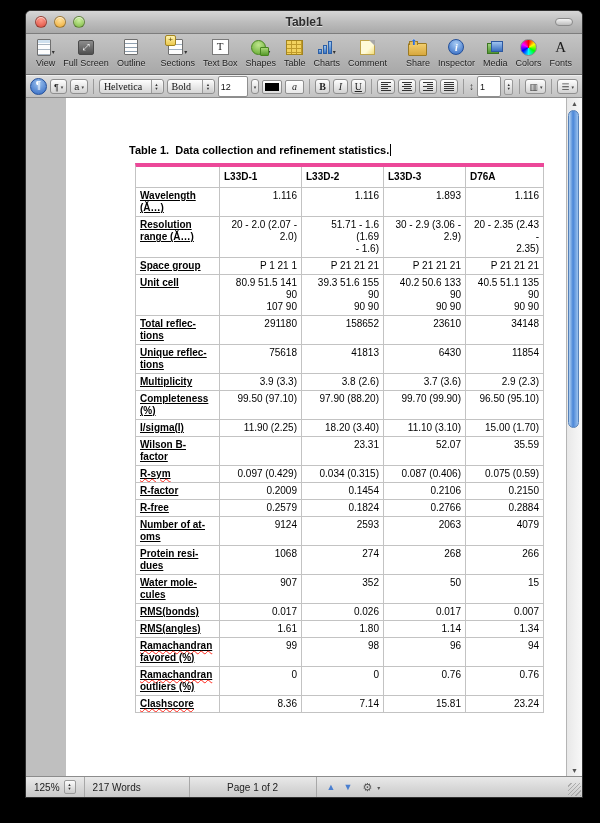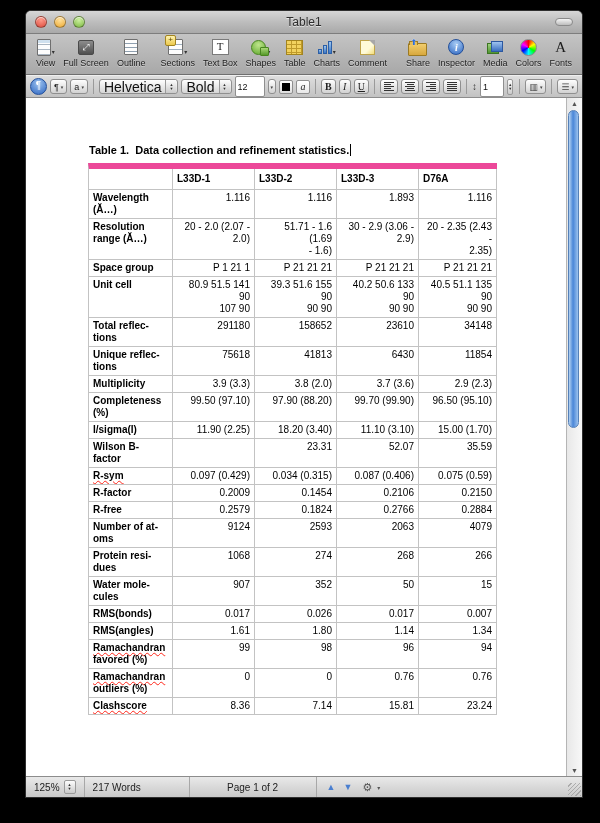--- a/index.html
+++ b/index.html
@@ -5,21 +5,21 @@
   html,body{margin:0;padding:0;}
   body{width:600px;height:823px;background:#000;font-family:"Liberation Sans",sans-serif;position:relative;overflow:hidden;}
   .window{position:absolute;left:25px;top:10px;width:558px;height:788px;background:#bfbfbf;border-radius:6px 6px 0 0;box-shadow:0 12px 30px rgba(0,0,0,.65);display:flex;flex-direction:column;border:1px solid #2f2f2f;box-sizing:border-box;}
   
   .titlebar{height:22px;background:linear-gradient(#d6d6d6,#bdbdbd 50%,#a9a9a9);border-radius:5px 5px 0 0;display:flex;align-items:center;position:relative;border-bottom:1px solid #7d7d7d;flex:0 0 auto;}
   .lights{display:flex;gap:7px;margin-left:9px;}
   .light{width:12px;height:12px;border-radius:50%;border:1px solid rgba(0,0,0,.35);box-sizing:border-box;box-shadow:inset 0 1px 1px rgba(255,255,255,.7);}
   .light.red{background:radial-gradient(circle at 50% 30%,#ff9a8a,#dd4a3c);}
   .light.yellow{background:radial-gradient(circle at 50% 30%,#ffe09a,#eda931);}
   .light.green{background:radial-gradient(circle at 50% 30%,#cdf0a0,#7ab73e);}
-  .win-title{position:absolute;left:0;right:0;text-align:center;font-size:12px;font-weight:normal;color:#2e2e2e;text-shadow:0 1px 0 rgba(255,255,255,.6);}
+  .win-title{position:absolute;left:0;right:0;text-align:center;font-size:12px;font-weight:bold;color:#2e2e2e;text-shadow:0 1px 0 rgba(255,255,255,.6);}
   .lozenge{position:absolute;right:9px;top:7px;width:18px;height:8px;border-radius:4px;background:linear-gradient(#f4f4f4,#bdbdbd);border:1px solid #8a8a8a;box-sizing:border-box;}
   
   .toolbar{height:41px;background:linear-gradient(#c4c4c4,#a8a8a8);display:flex;align-items:flex-start;padding:3px 6px 0 6px;box-sizing:border-box;border-bottom:1px solid #6f6f6f;flex:0 0 auto;}
   .tb-btn{display:flex;flex-direction:column;align-items:center;margin:0 4px;cursor:default;}
   .tb-ic{height:20px;display:flex;align-items:center;justify-content:center;position:relative;}
   .tb-label{font-size:9px;color:#1f1f1f;margin-top:1px;white-space:nowrap;text-shadow:0 1px 0 rgba(255,255,255,.4);}
   .ma{font-size:6px;color:#333;margin-left:1px;align-self:flex-end;margin-bottom:2px;}
   .sp1{width:22px;} .sp2{width:34px;} .sp3{flex:1 1 auto;}
   .ic-page{width:12px;height:15px;background:#fdfdfd;border:1px solid #6f6f6f;border-radius:1px;box-shadow:inset 0 3px 0 #cfe0ee;background-image:repeating-linear-gradient(#fdfdfd 0 4px,#aab6c2 4px 5px);}
   .ic-fs{width:14px;height:13px;border:1px solid #4a4a4a;background:linear-gradient(#8d8d8d,#4f4f4f);border-radius:2px;color:#fff;font-size:9px;line-height:12px;text-align:center;}
@@ -43,43 +43,43 @@
   .ic-media::after{content:"";position:absolute;right:0;top:0;width:10px;height:9px;background:linear-gradient(#9fc3f0,#3a6fc0);border:1px solid #2c58a0;}
   .ic-wheel{width:15px;height:15px;border-radius:50%;border:1px solid #8a8a8a;background:conic-gradient(#f00,#ff0,#0f0,#0ff,#00f,#f0f,#f00);}
   .ic-fonts{font-family:"Liberation Serif",serif;font-size:15px;color:#1a1a1a;line-height:15px;}
   
   .formatbar{height:21px;background:linear-gradient(#dedede,#c2c2c2);border-top:1px solid #efefef;border-bottom:1px solid #8c8c8c;display:flex;align-items:center;padding:0 4px;gap:3px;flex:0 0 auto;font-size:9px;}
   .fb-div{width:1px;height:15px;background:#9a9a9a;margin:0 2px;flex:0 0 auto;}
   .fb-btn{height:15px;background:linear-gradient(#fefefe,#d2d2d2);border:1px solid #8f8f8f;border-radius:3px;display:flex;align-items:center;justify-content:center;padding:0 3px;color:#222;gap:2px;box-sizing:border-box;}
   .fb-btn .dn{font-size:5px;color:#444;}
   .para-circle{width:15px;height:15px;border-radius:50%;background:radial-gradient(circle at 50% 28%,#9cc2ee,#2f67c2);border:1px solid #24509a;color:#fff;font-size:10px;line-height:14px;text-align:center;flex:0 0 auto;}
   .fb-select{height:15px;background:linear-gradient(#fefefe,#d6d6d6);border:1px solid #8f8f8f;border-radius:3px;display:flex;align-items:center;box-sizing:border-box;}
-  .fb-select .txt{padding:0 4px;color:#111;flex:1 1 auto;font-size:14px;}
+  .fb-select .txt{padding:0 4px;color:#111;flex:1 1 auto;font-size:10px;font-family:Liberation Serif, serif;}
   .stepper{width:10px;height:13px;margin-right:1px;background:linear-gradient(#fdfdfd,#cacaca);border-left:1px solid #9a9a9a;display:flex;flex-direction:column;align-items:center;justify-content:center;font-size:4px;line-height:4px;color:#333;}
   .fb-input{width:24px;height:13px;background:#fff;border:1px solid #8f8f8f;border-radius:2px;font-size:9px;padding:3px 2px;color:#111;font-family:"Liberation Sans",sans-serif;}
   .well{width:24px;height:14px;border:1px solid #8f8f8f;border-radius:2px;background:linear-gradient(#fff,#ddd);display:flex;align-items:center;justify-content:center;box-sizing:border-box;padding:2px;}
   .well .chip{width:100%;height:100%;background:#000;}
   .well.hl{font-family:"Liberation Serif",serif;font-style:italic;font-size:10px;color:#222;background:linear-gradient(#fff,#e8e8e8);}
   .biu{width:17px;font-family:"Liberation Serif",serif;font-size:10px;}
   .biu.b{font-weight:bold;} .biu.i{font-style:italic;} .biu.u{text-decoration:underline;}
   .alg{width:18px;}
   .ls-ico{font-size:10px;color:#333;}
   
-  .docwrap{flex:1 1 auto;display:flex;min-height:0;}
+  .docwrap{flex:1 1 auto;display:flex;min-height:0;padding-left:40px;}
   .page{flex:1 1 auto;background:#fff;position:relative;overflow:hidden;}
   .scrollbar{width:15px;background:linear-gradient(90deg,#e8e8e8,#f8f8f8);border-left:1px solid #b5b5b5;position:relative;flex:0 0 auto;}
   .sb-up{position:absolute;top:2px;left:0;right:0;text-align:center;font-size:7px;color:#555;}
   .sb-down{position:absolute;bottom:2px;left:0;right:0;text-align:center;font-size:7px;color:#555;}
   .sb-thumb{position:absolute;left:1px;width:11px;top:12px;height:318px;border-radius:6px;background:linear-gradient(90deg,#b7d4f2,#4a86d8 45%,#9cc2ee);border:1px solid #5580b8;box-sizing:border-box;}
   .doc-title{position:absolute;left:63px;top:46px;font-size:11px;font-weight:bold;color:#000;white-space:pre;}
   .caret{display:inline-block;width:1px;height:12px;background:#000;vertical-align:-2px;margin-left:1px;}
-  .doc-table{position:absolute;left:62px;top:65px;border-top:6px solid #ec4899;border-left:1px solid #c3c3c3;font-size:10px;line-height:12px;color:#000;}
+  .doc-table{position:absolute;left:69px;top:65px;border-top:4px solid #ec4899;border-left:1px solid #c3c3c3;font-size:10px;line-height:12px;color:#000;}
   .trow{display:grid;grid-template-columns:84px 82px 82px 82px 78px;}
   .cell{border-right:1px solid #c3c3c3;border-bottom:1px solid #c3c3c3;padding:2px 4px;white-space:pre-line;overflow:hidden;}
-  .cell.labelcol{font-weight:bold;}
+  .cell.labelcol{font-weight:bold;text-decoration:underline;}
   .cell.val{text-align:right;}
   .cell.th{font-weight:bold;padding:4px 4px;}
   .misspelled{text-decoration:underline;text-decoration-style:wavy;text-decoration-color:#ff2619;text-decoration-thickness:1px;text-underline-offset:1px;}
   
   .statusbar{height:20px;background:linear-gradient(#e9e9e9,#c9c9c9);border-top:1px solid #8c8c8c;display:flex;align-items:center;font-size:10px;color:#222;flex:0 0 auto;position:relative;}
   .st-seg{display:flex;align-items:center;height:100%;padding:0 8px;border-right:1px solid #a8a8a8;gap:4px;}
   .st-stepper{width:10px;height:12px;background:linear-gradient(#fdfdfd,#cacaca);border:1px solid #9a9a9a;border-radius:2px;display:flex;flex-direction:column;align-items:center;justify-content:center;font-size:4px;line-height:4px;color:#333;}
   .nav-tri{font-size:9px;color:#4a7fd0;margin:0 2px;}
   .gear{font-size:11px;color:#555;margin-left:4px;}
   .gear-dn{font-size:6px;color:#555;margin-left:1px;}
@@ -339,21 +339,21 @@
               <div class="cell labelcol">Unique reflec-
 tions</div>
               <div class="cell val">75618</div>
               <div class="cell val">41813</div>
               <div class="cell val">6430</div>
               <div class="cell val">11854</div>
             </div>
             <div class="trow">
               <div class="cell labelcol">Multiplicity</div>
               <div class="cell val">3.9 (3.3)</div>
-              <div class="cell val">3.8 (2.0)</div>
+              <div class="cell val">3.8 (2.6)</div>
               <div class="cell val">3.7 (3.6)</div>
               <div class="cell val">2.9 (2.3)</div>
             </div>
             <div class="trow">
               <div class="cell labelcol">Completeness
 (%)</div>
               <div class="cell val">99.50 (97.10)</div>
               <div class="cell val">97.90 (88.20)</div>
               <div class="cell val">99.70 (99.90)</div>
               <div class="cell val">96.50 (95.10)</div>

